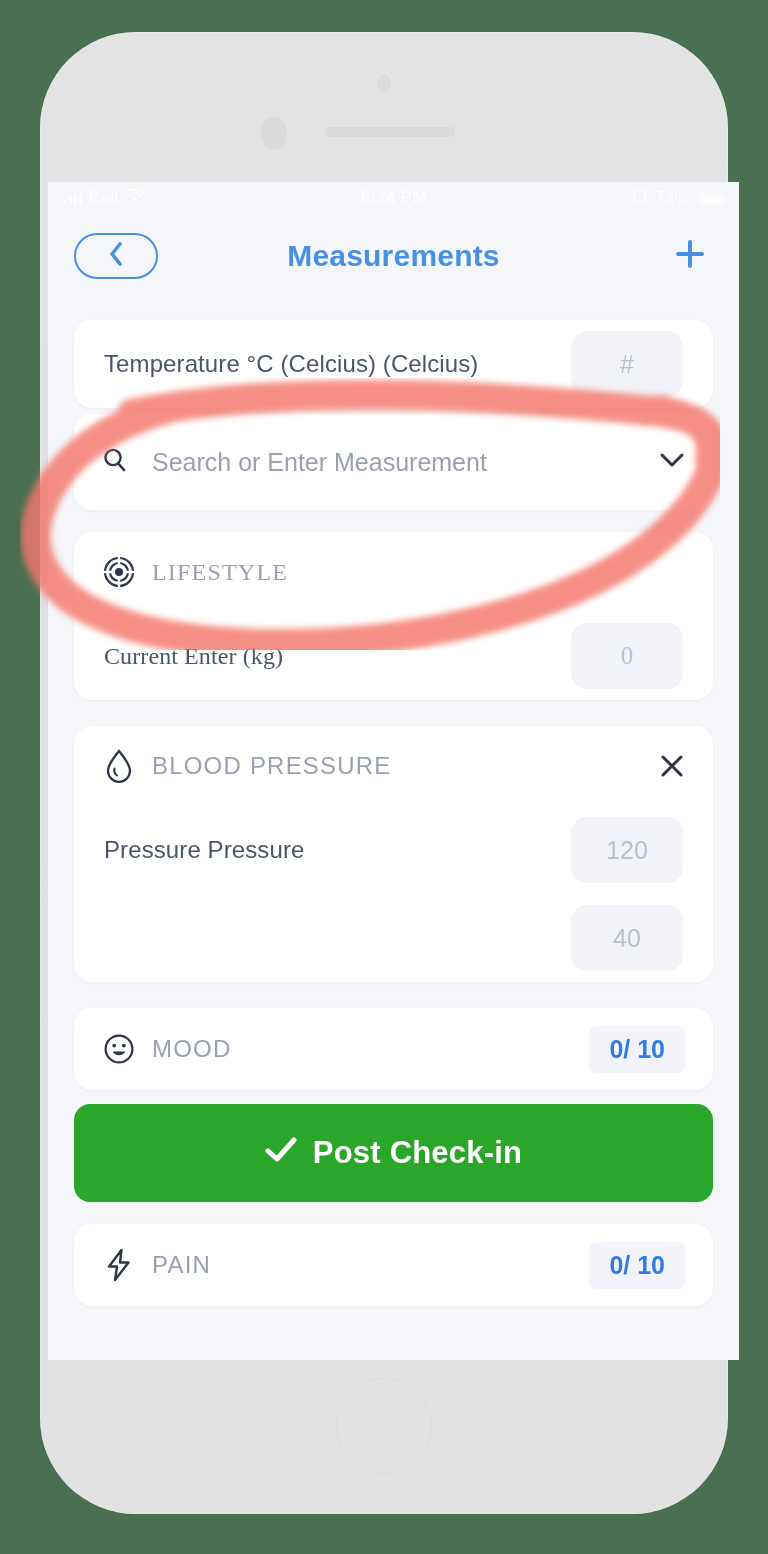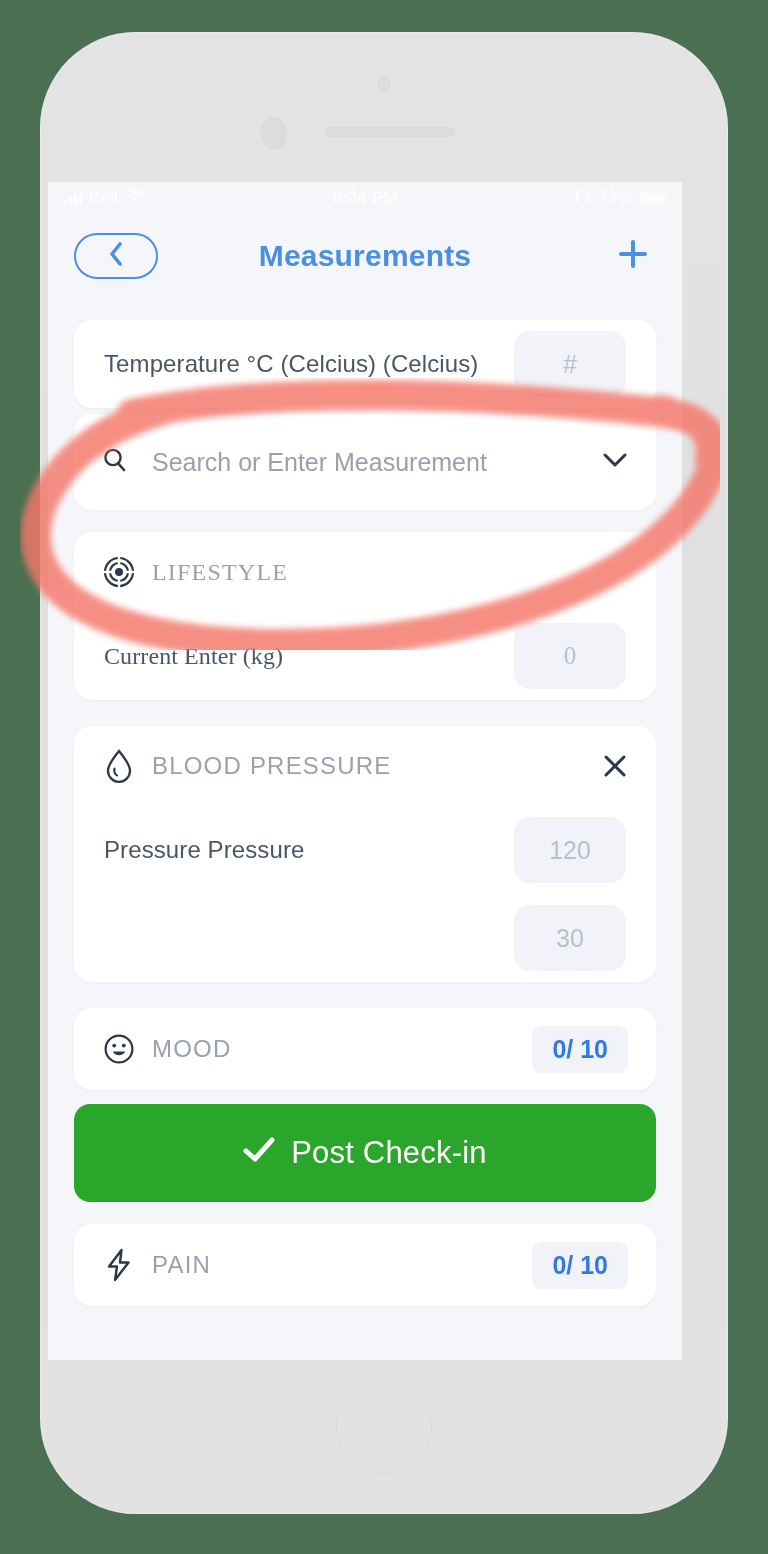--- a/index.html
+++ b/index.html
@@ -38,21 +38,21 @@
   #phone-home {
     position: absolute; left: 50%; bottom: 40px; transform: translateX(-50%);
     width: 96px; height: 96px; border-radius: 50%;
     border: 1px solid #dcdcdc;
   }
 
   
   #screen {
     position: absolute;
     left: 48px; top: 182px;
-    width: 634px; height: 1178px;
+    width: 691px; height: 1178px;
     background: #f4f6fa;
     overflow: hidden;
   }
 
   
   #status-bar {
     height: 32px; width: 100%;
     display: flex; align-items: center;
     padding: 0 16px;
     color: #fdfdfd;
@@ -151,21 +151,21 @@
     padding: 9px 20px;
     font-size: 25px; font-weight: 700; color: #2f7ae5;
     cursor: pointer;
   }
 
   
   #post-checkin-button {
     margin-top: 14px;
     height: 98px; width: 100%;
     background: #2aa62a; border-radius: 16px; border: none;
-    color: #ffffff; font-size: 31px; font-weight: 400;
+    color: #ffffff; font-size: 31px; font-weight: 700;
     display: flex; align-items: center; justify-content: center; gap: 16px;
     font-family: "Liberation Sans", sans-serif;
     cursor: pointer; letter-spacing: .2px;
   }
 
   
   #annotation-circle {
     position: absolute;
     left: 20px; top: 378px;
     width: 700px; height: 272px;
@@ -291,21 +291,21 @@
           <svg width="26" height="26" viewBox="0 0 26 26" fill="none">
             <path d="M4 4 L22 22 M22 4 L4 22" stroke="#2d3748" stroke-width="3" stroke-linecap="round"></path>
           </svg>
         </span>
       </div>
       <div class="row">
         <span class="row-label">Pressure Pressure</span>
         <span class="row-input">120</span>
       </div>
       <div class="row">
-        <span class="row-input">30</span>
+        <span class="row-input">40</span>
       </div>
     </div>
 
     <div class="card" style="margin-top:26px;">
       <div class="section-header" style="height:82px;">
         <span class="section-icon">
           <svg width="32" height="32" viewBox="0 0 32 32" fill="none">
             <circle cx="16" cy="16" r="13.4" stroke="#2d3748" stroke-width="2.2"></circle>
             <circle cx="11.2" cy="12.6" r="1.9" fill="#2d3748"></circle>
             <circle cx="20.8" cy="12.6" r="1.9" fill="#2d3748"></circle>

